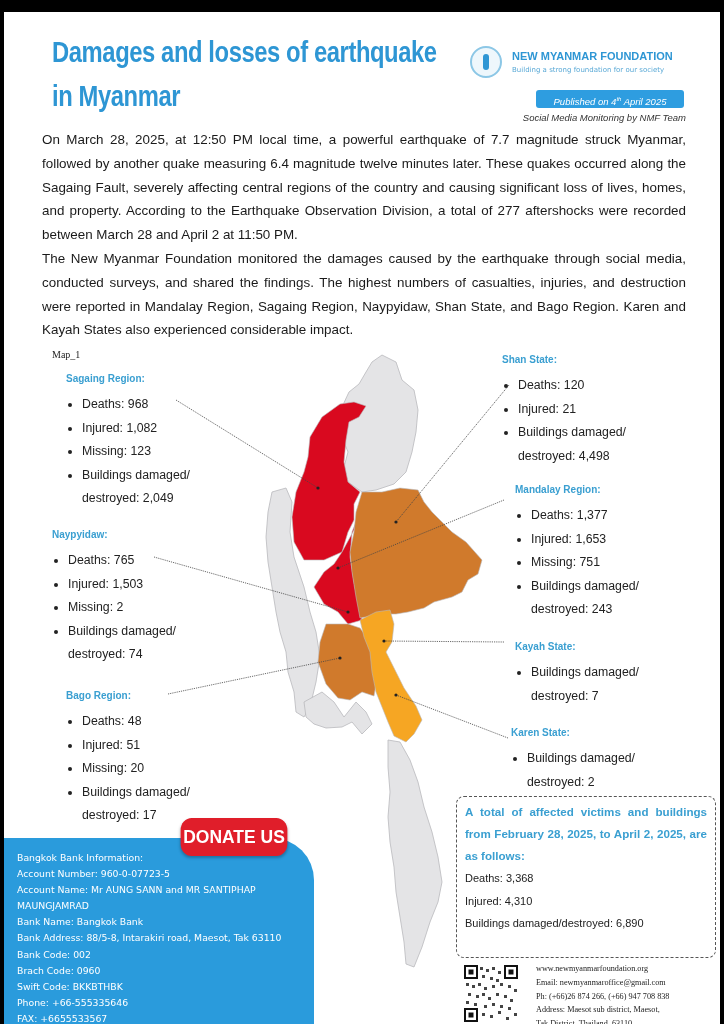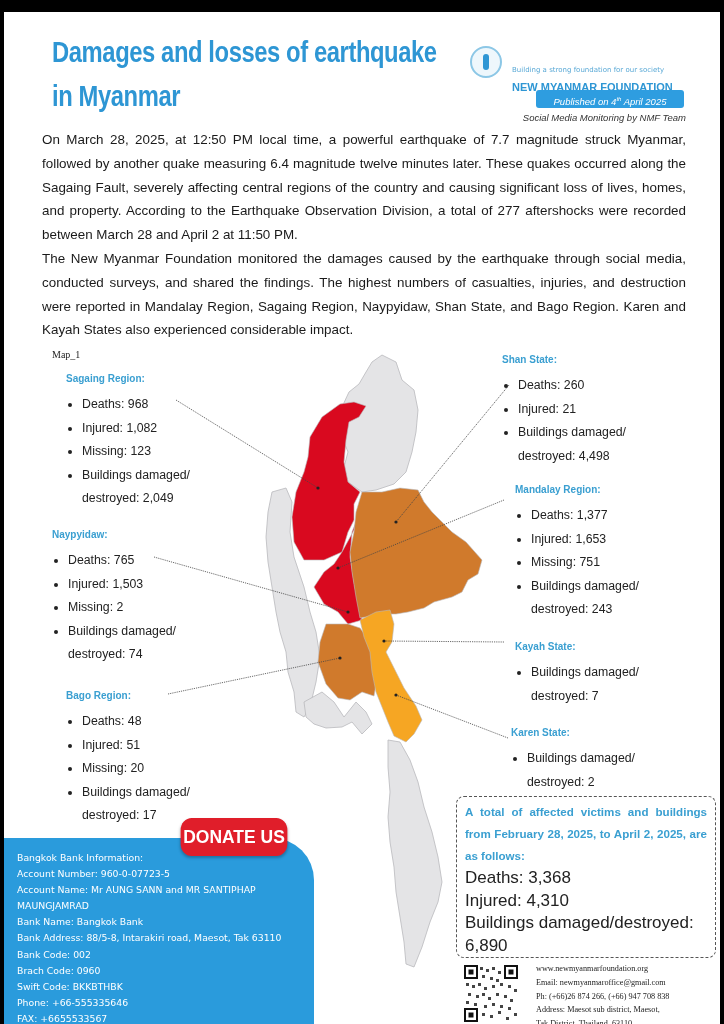--- a/index.html
+++ b/index.html
@@ -20,21 +20,21 @@
     .org-logo {
       position: absolute; left: 0; top: 2px; width: 32px; height: 32px; border-radius: 50%;
       border: 2px solid #8cc7e6; background: #eef7fc;
     }
     .org-logo::after {
       content: ""; position: absolute; left: 11px; top: 6px; width: 6px; height: 16px;
       border-radius: 3px; background: #2e96d4;
     }
     .org-name {
       position: absolute; left: 42px; top: 6px; font-family: "Liberation Sans", sans-serif;
-      font-weight: bold; font-size: 11px; color: #2e96d4; white-space: nowrap; margin-top: 31px;
+      font-weight: bold; font-size: 11px; color: #2e96d4; white-space: nowrap;
     }
     .org-tag {
       position: absolute; left: 42px; top: 22px; font-size: 7px; color: #5aa9d6; white-space: nowrap;
     }
     .published {
       position: absolute; left: 532px; top: 78px; width: 148px; height: 18px;
       background: #2e9de0; color: #fff; border-radius: 3px;
       font-size: 9.5px; font-style: italic; text-align: center; line-height: 18px;
       font-family: "Liberation Sans", sans-serif;
     }
@@ -66,21 +66,21 @@
     .region li.cont { padding-left: 16px; }
     .region li.cont::before { display: none; }
     .totals {
       position: absolute; left: 452px; top: 784px; width: 260px; height: 162px;
       border: 1.5px dashed #555; border-radius: 8px; padding: 4px 8px;
       font-family: "Liberation Sans", sans-serif;
     }
     .totals h4 {
       font-size: 11.6px; font-weight: bold; color: #3a9fd1; line-height: 22px; text-align: justify;
     }
-    .totals .row { font-size: 17px; line-height: 22.5px; color: #222; }
+    .totals .row { font-size: 11px; line-height: 22.5px; color: #222; }
     .donate-panel {
       position: absolute; left: 0; top: 826px; width: 310px; height: 190px;
       background: #2a9bdc; border-top-right-radius: 42px;
       font-family: "Liberation Sans", sans-serif;
     }
     .donate-btn {
       position: absolute; left: 172px; top: 806px; width: 116px; height: 38px;
       background: #e01e2a; border-radius: 12px; color: #fff;
       font-family: "Liberation Sans", sans-serif; font-weight: bold; font-size: 19px;
       text-align: center; line-height: 38px; letter-spacing: 0px;
@@ -189,21 +189,21 @@
       <li>Injured: 51</li>
       <li>Missing: 20</li>
       <li>Buildings damaged/</li>
       <li class="cont">destroyed: 17</li>
     </ul>
   </div>
 
   <div class="region" style="left:498px; top:338px;">
     <h3>Shan State:</h3>
     <ul>
-      <li>Deaths: 260</li>
+      <li>Deaths: 120</li>
       <li>Injured: 21</li>
       <li>Buildings  damaged/</li>
       <li class="cont">destroyed: 4,498</li>
     </ul>
   </div>
 
   <div class="region" style="left:511px; top:468px;">
     <h3>Mandalay Region:</h3>
     <ul>
       <li>Deaths: 1,377</li>

